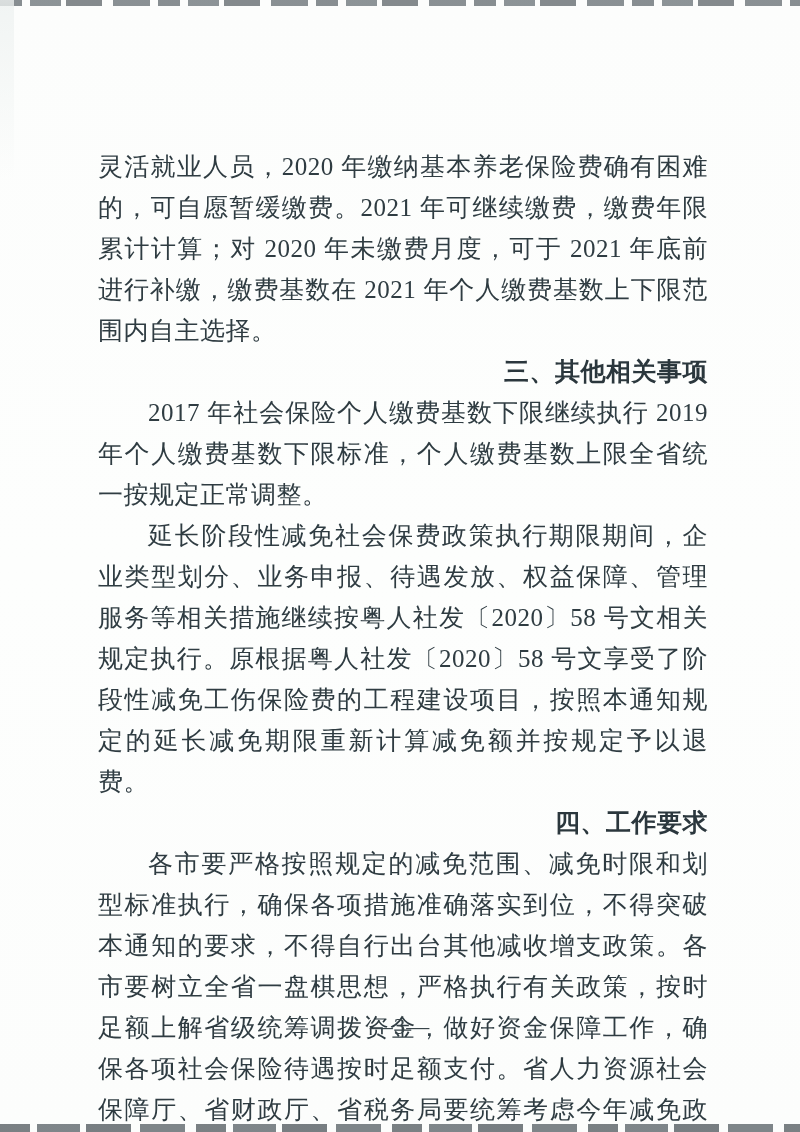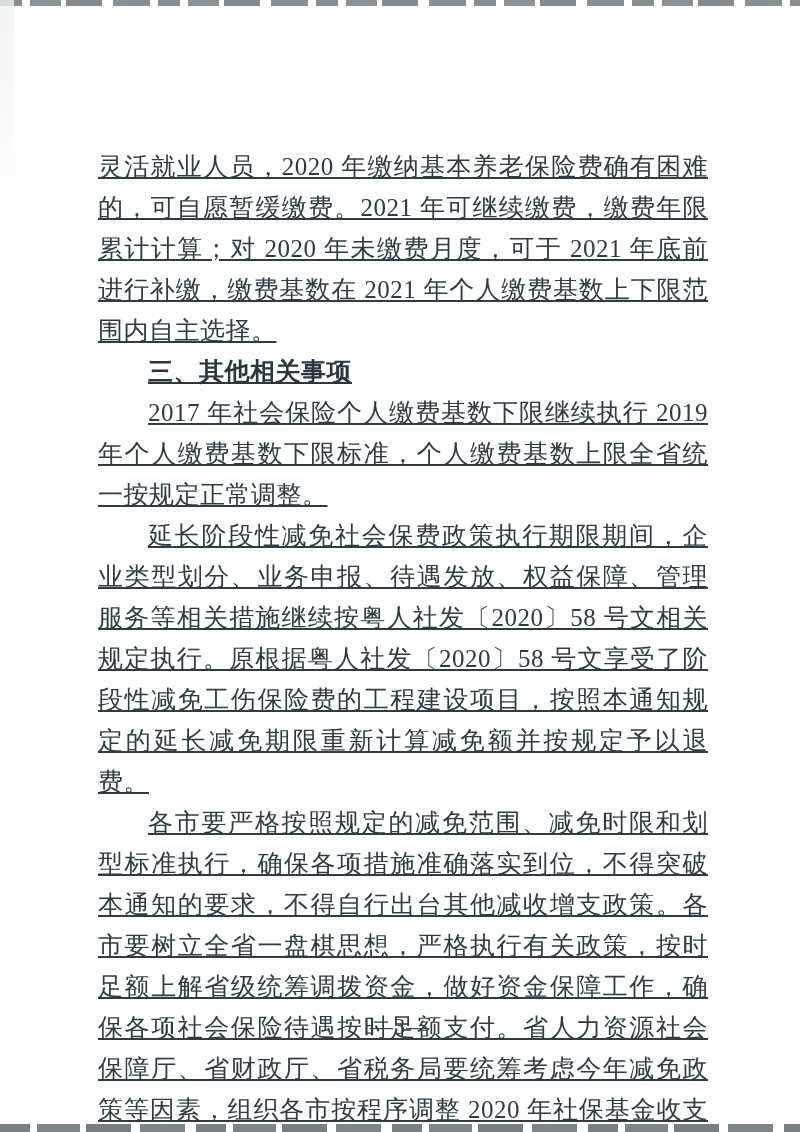--- a/index.html
+++ b/index.html
@@ -62,34 +62,33 @@
     width: 610px;
     font-family: "Liberation Serif", "DejaVu Serif", serif;
     font-size: 25px;
     line-height: 41px;
     color: #2f3c42;
     text-align: justify;
     letter-spacing: 0.5px;
   }
   .content p {
     margin: 0;
-    text-decoration: underline;
   }
   .content p.indent {
     text-indent: 2em;
   }
   .content .sec-heading {
     margin: 0;
     text-indent: 2em;
     font-family: "Liberation Sans", "DejaVu Sans", sans-serif;
     font-weight: 700;
     font-size: 25px;
     line-height: 41px;
     color: #2b373d;
-    text-align: left;
+    text-align: right;
   }
   .page-number {
     position: absolute;
     left: 0;
     top: 1014px;
     width: 100%;
     text-align: center;
     font-family: "Liberation Serif", "DejaVu Serif", serif;
     font-size: 23px;
     color: #39454a;
@@ -106,20 +105,21 @@
 
   <div class="content">
     <p class="body-par">灵活就业人员，2020 年缴纳基本养老保险费确有困难的，可自愿暂缓缴费。2021 年可继续缴费，缴费年限累计计算；对 2020 年未缴费月度，可于 2021 年底前进行补缴，缴费基数在 2021 年个人缴费基数上下限范围内自主选择。</p>
 
     <p class="sec-heading">三、其他相关事项</p>
 
     <p class="indent">2017 年社会保险个人缴费基数下限继续执行 2019 年个人缴费基数下限标准，个人缴费基数上限全省统一按规定正常调整。</p>
 
     <p class="indent">延长阶段性减免社会保费政策执行期限期间，企业类型划分、业务申报、待遇发放、权益保障、管理服务等相关措施继续按粤人社发〔2020〕58 号文相关规定执行。原根据粤人社发〔2020〕58 号文享受了阶段性减免工伤保险费的工程建设项目，按照本通知规定的延长减免期限重新计算减免额并按规定予以退费。</p>
 
+    <p class="sec-heading">四、工作要求</p>
 
     <p class="indent">各市要严格按照规定的减免范围、减免时限和划型标准执行，确保各项措施准确落实到位，不得突破本通知的要求，不得自行出台其他减收增支政策。各市要树立全省一盘棋思想，严格执行有关政策，按时足额上解省级统筹调拨资金，做好资金保障工作，确保各项社会保险待遇按时足额支付。省人力资源社会保障厅、省财政厅、省税务局要统筹考虑今年减免政策等因素，组织各市按程序调整 2020 年社保基金收支预算，并适时对各市执行情况进行监督检查。</p>
   </div>
 
   <div class="page-number">—3—</div>
 
   <div class="scan-band bottom"></div>
 
 </div>
 

